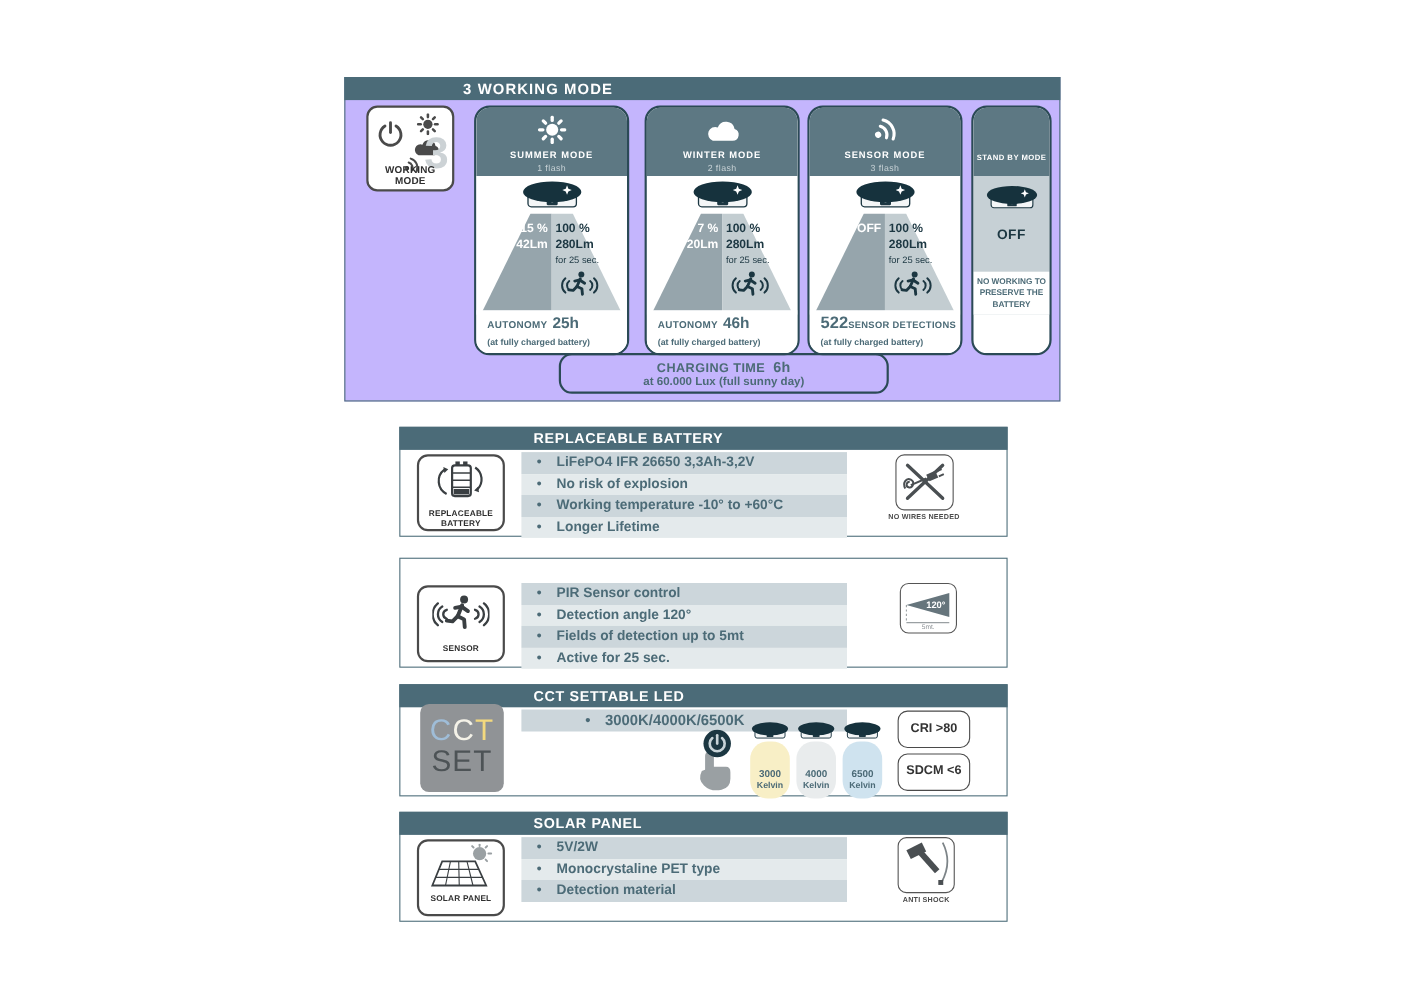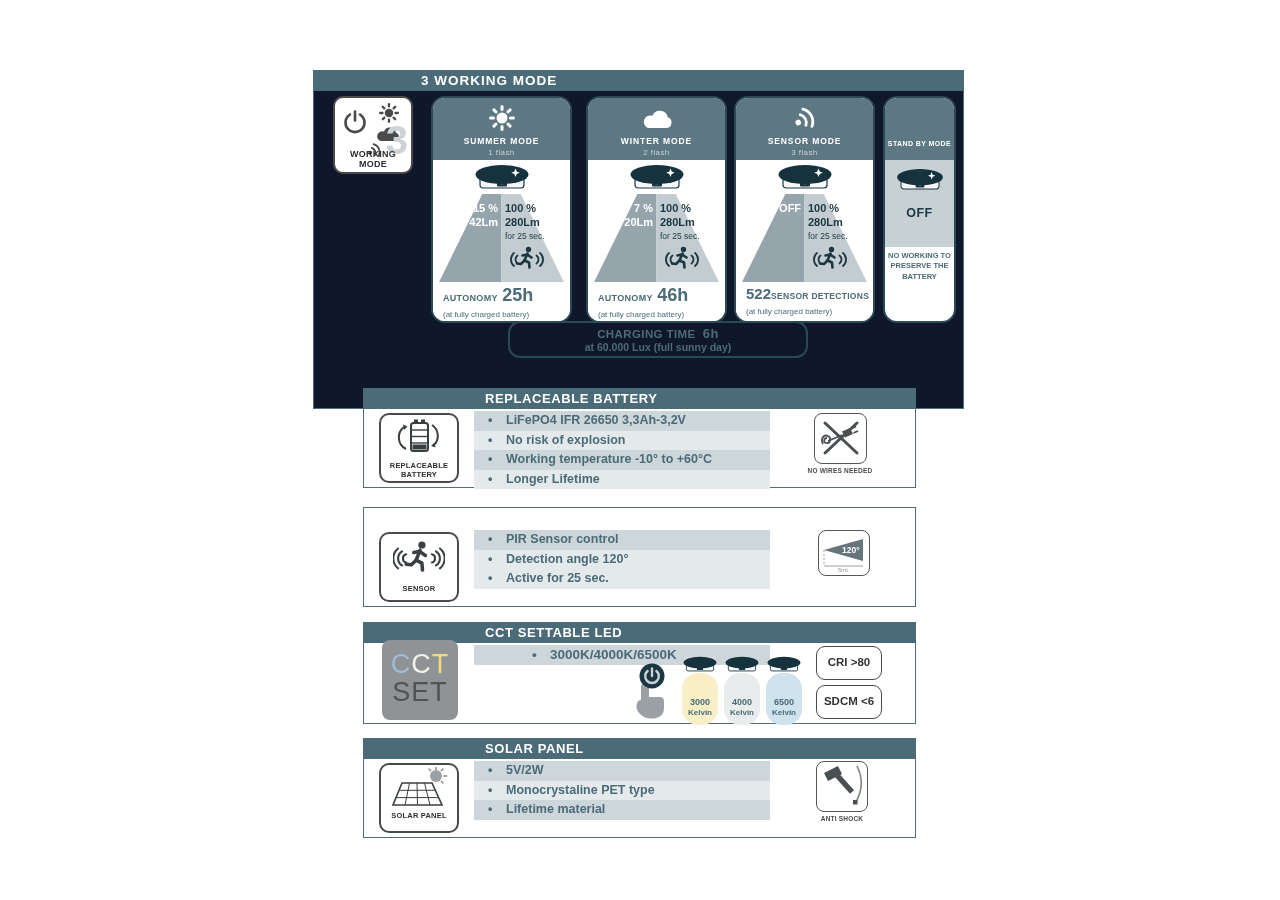--- a/index.html
+++ b/index.html
@@ -1,20 +1,20 @@
 <!DOCTYPE html>
 <html><head>
 <meta charset="utf-8">
 <style>
   html,body{margin:0;padding:0;background:#fff;}
   body{width:1280px;height:900px;position:relative;font-family:"Liberation Sans",sans-serif;overflow:hidden;}
   .abs{position:absolute;box-sizing:border-box;}
 
   
-  #wm-panel{left:313px;top:70px;width:651px;height:339px;border:1px solid #4e6e7b;background:#0f172a;}
+  #wm-panel{left:313px;top:70px;width:651px;height:295px;border:1px solid #4e6e7b;background:#c4b5fd;}
   .wm-header{position:absolute;left:-1px;top:-1px;right:-1px;height:21px;background:#4b6b78;color:#fff;
              font-weight:bold;font-size:13.5px;letter-spacing:1px;line-height:21px;padding-left:108px;box-sizing:border-box;}
   #wm-badge{left:19px;top:25px;width:80px;height:78px;border:2px solid #4a4a4a;border-radius:10px;background:#fff;}
   .badge-num{position:absolute;right:3px;bottom:12px;font-size:40px;font-weight:bold;color:#ccd2d5;line-height:1;}
   .badge-label{position:absolute;left:0;right:0;bottom:3px;text-align:center;font-size:9px;font-weight:bold;color:#2f2f2f;letter-spacing:0.2px;}
 
   .mode-card{position:absolute;top:25px;height:227px;border:2px solid #2b4a56;border-radius:14px;overflow:hidden;background:#fff;box-sizing:border-box;z-index:1;}
   #card0{left:117px;width:141px;} #card1{left:272px;width:141px;} #card2{left:420px;width:141px;} #card3{left:569px;width:73px;}
   .mode-head{height:62px;background:#5d7883;color:#fff;text-align:center;}
   .mh-icon{display:block;padding-top:7px;height:31px;}
@@ -24,22 +24,22 @@
   .beam-l,.beam-r{position:absolute;left:0;top:0;width:100%;height:100%;}
   .beam-l{background:#96a5ac;clip-path:polygon(36% 27%,50% 27%,50% 100%,3% 100%);}
   .beam-r{background:#c3cdd1;clip-path:polygon(50% 27%,64% 27%,97% 100%,50% 100%);}
   .lamp{position:absolute;left:50%;transform:translateX(-50%);top:4px;}
   .stat-dim{position:absolute;right:52.5%;top:42px;text-align:right;color:#fff;font-weight:bold;font-size:11px;line-height:1.25;}
   .stat-boost{position:absolute;left:52.5%;top:42px;color:#1c3742;font-weight:bold;font-size:11px;line-height:1.25;}
   .stat-dur{font-size:8.5px;font-weight:normal;margin-top:1px;}
   .runner{position:absolute;left:55%;top:84px;}
   .mode-foot{position:absolute;left:0;right:0;bottom:0;height:39px;background:#fff;color:#4c6b77;padding:3px 0 0 10px;box-sizing:border-box;text-align:left;}
   .f-label{font-size:9px;font-weight:bold;letter-spacing:0.3px;}
-  .f-value{font-size:18px;font-weight:bold;}
-  .f-note{font-size:8px;font-weight:normal;margin-top:4px;}
+  .f-value{font-size:14px;font-weight:bold;}
+  .f-note{font-size:8px;font-weight:bold;margin-top:4px;}
   
   .sb-head{height:62px;background:#5d7883;color:#fff;text-align:center;padding-top:42px;box-sizing:border-box;font-size:7px;font-weight:bold;letter-spacing:0.4px;}
   .sb-body{position:relative;height:126px;background:#c6d0d5;text-align:center;}
   .sb-off{position:absolute;left:0;right:0;top:46px;font-size:12.5px;font-weight:bold;color:#1c3742;letter-spacing:0.5px;}
   .sb-foot{position:absolute;left:0;right:0;bottom:0;height:39px;background:#fff;color:#4c6b77;font-size:7.5px;font-weight:bold;line-height:1.35;
            display:flex;align-items:center;justify-content:center;text-align:center;padding:0 3px;box-sizing:border-box;}
   #charging{left:194px;top:250px;width:300px;height:37px;border:2px solid #2b4a56;border-radius:12px;z-index:0;text-align:center;color:#4c6b77;padding-top:3px;}
   .chg-l1{font-size:11.5px;font-weight:bold;letter-spacing:0.4px;}
   .chg-val{font-size:13px;}
   .chg-l2{font-size:10.5px;font-weight:bold;}
@@ -379,20 +379,21 @@
             <path d="M19.5 19 L15.5 23 L11 22.5"></path>
           </g>
         </g>
       <circle cx="24.5" cy="6" r="3.1" fill="#3a3f42"></circle>
       </svg>
     <div class="lib-label">SENSOR</div>
   </div>
   <div class="bullets">
     <div class="brow r-dark"><span class="dot">•</span><span>PIR Sensor control</span></div>
     <div class="brow r-light"><span class="dot">•</span><span>Detection angle 120°</span></div>
+    <div class="brow r-dark"><span class="dot">•</span><span>Fields of detection up to 5mt</span></div>
     <div class="brow r-light"><span class="dot">•</span><span>Active for 25 sec.</span></div>
   </div>
   <div class="right-icon-box" style="left:454px;top:22px;width:52px;height:46px;">
     <svg width="46" height="40" viewBox="0 0 46 40" style="margin-top:2px;">
       <polygon points="3,17 42,6 42,28" fill="#66757c"></polygon>
       <text x="21" y="20" font-size="8.5" font-weight="bold" fill="#ffffff">120°</text>
       <line x1="3" y1="17" x2="3" y2="33" stroke="#9aa0a3" stroke-width="1" stroke-dasharray="2,2"></line>
       <line x1="3" y1="33" x2="42" y2="33" stroke="#9aa0a3" stroke-width="1"></line>
       <text x="17" y="39" font-size="6" fill="#8d9296">5mt.</text>
       </svg>
@@ -475,21 +476,21 @@
           <line x1="34.5" y1="16" x2="40" y2="38"></line>
         <line x1="9.2" y1="23.3" x2="45.3" y2="23.3"></line>
           <line x1="6" y1="30.6" x2="48.6" y2="30.6"></line>
         </g>
       </svg>
     <div class="lib-label">SOLAR PANEL</div>
   </div>
   <div class="bullets">
     <div class="brow r-dark"><span class="dot">•</span><span>5V/2W</span></div>
     <div class="brow r-light"><span class="dot">•</span><span>Monocrystaline PET type</span></div>
-    <div class="brow r-dark"><span class="dot">•</span><span>Lifetime material</span></div>
+    <div class="brow r-dark"><span class="dot">•</span><span>Detection material</span></div>
   </div>
   <div class="right-icon-box" style="left:452px;top:22px;width:52px;height:51px;">
     <svg width="46" height="46" viewBox="0 0 46 46">
       <polygon points="5,11 19,4 23,12 9,19" fill="#4a4f52"></polygon>
       <line x1="16" y1="11" x2="33" y2="30" stroke="#4a4f52" stroke-width="5.5"></line>
       <path d="M38 4 q9 18 -1 36" fill="none" stroke="#7d8488" stroke-width="1.6"></path>
       <rect x="34" y="38" width="4.5" height="4.5" fill="#4a4f52"></rect>
       </svg>
   </div>
   <div class="right-icon-label" style="left:438px;top:76px;width:80px;">ANTI SHOCK</div>

